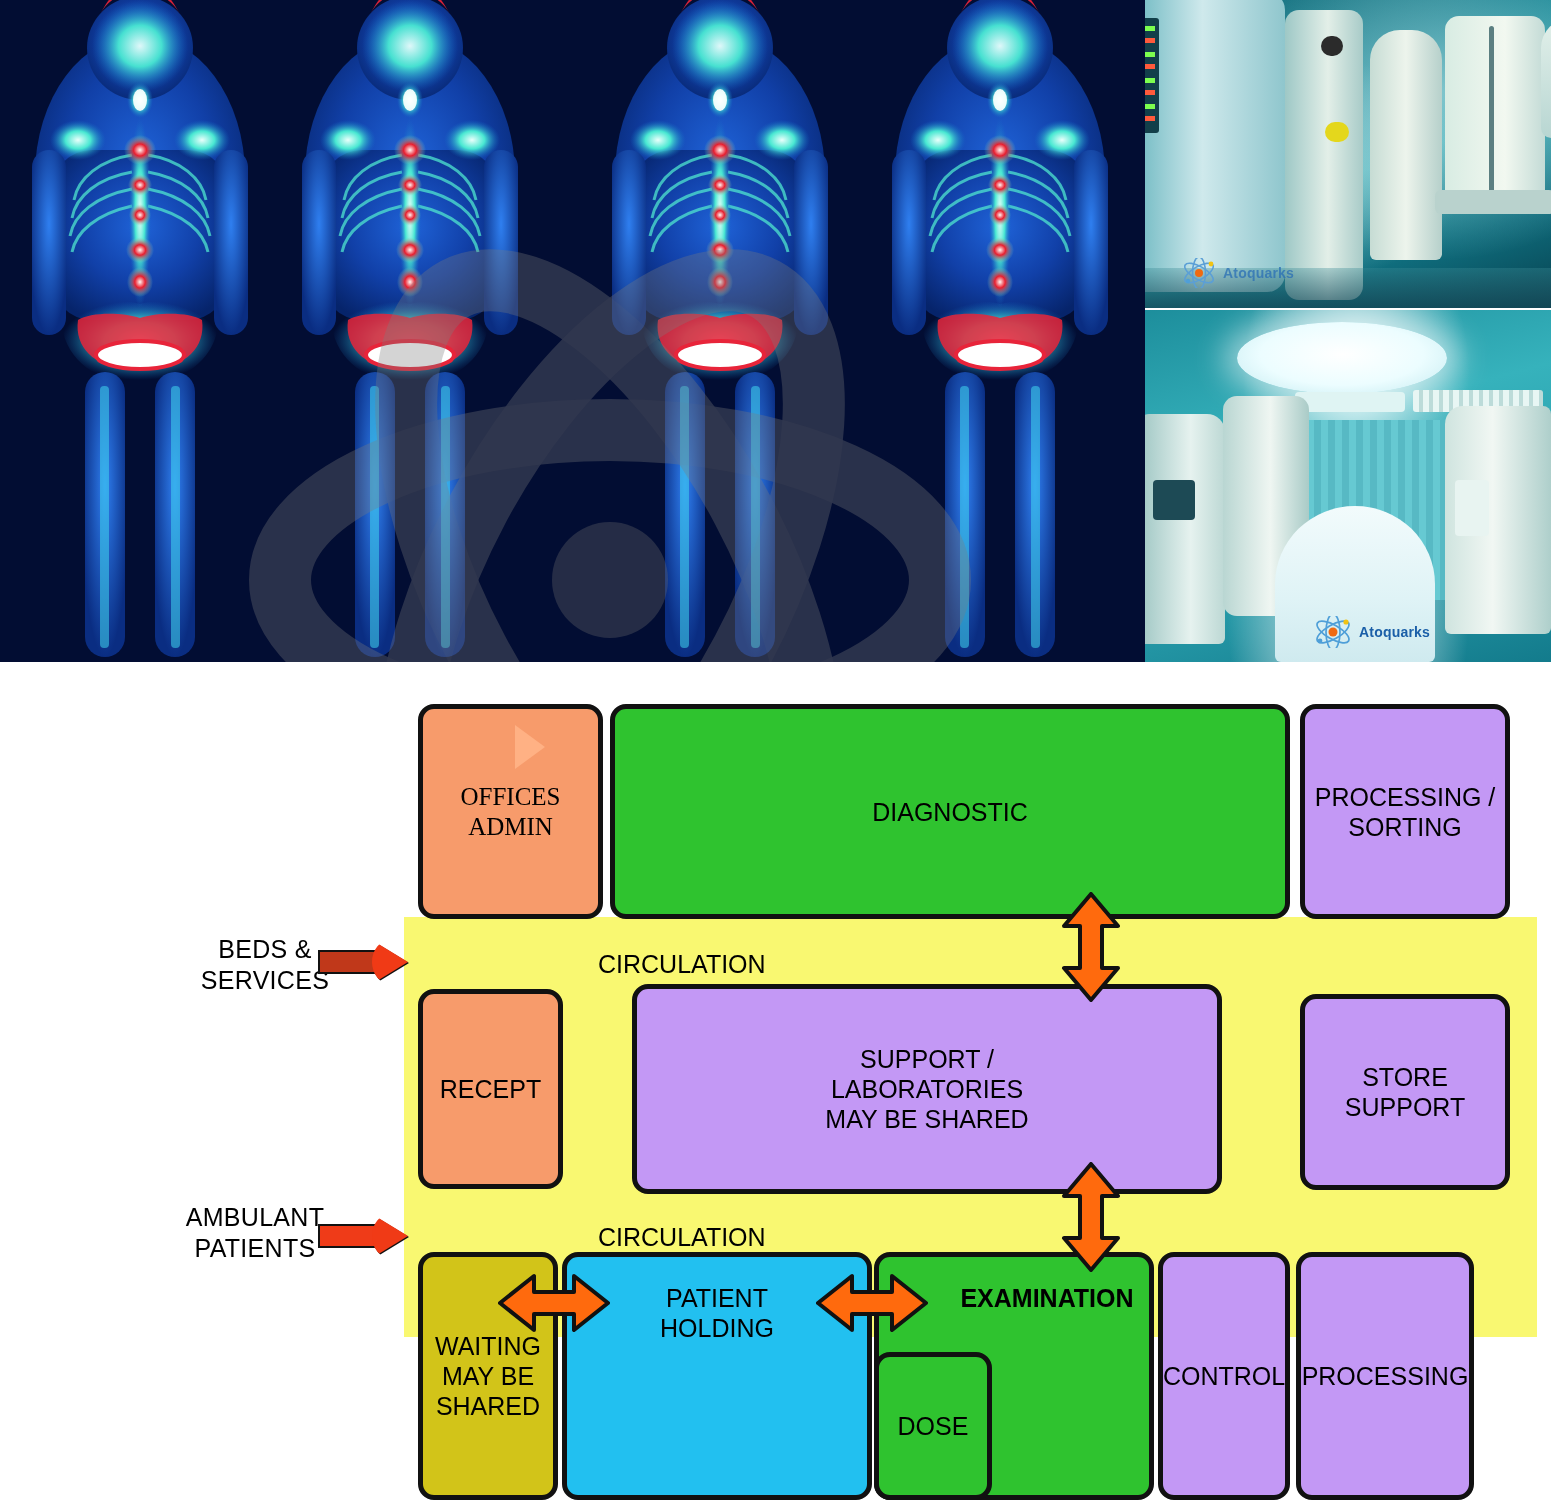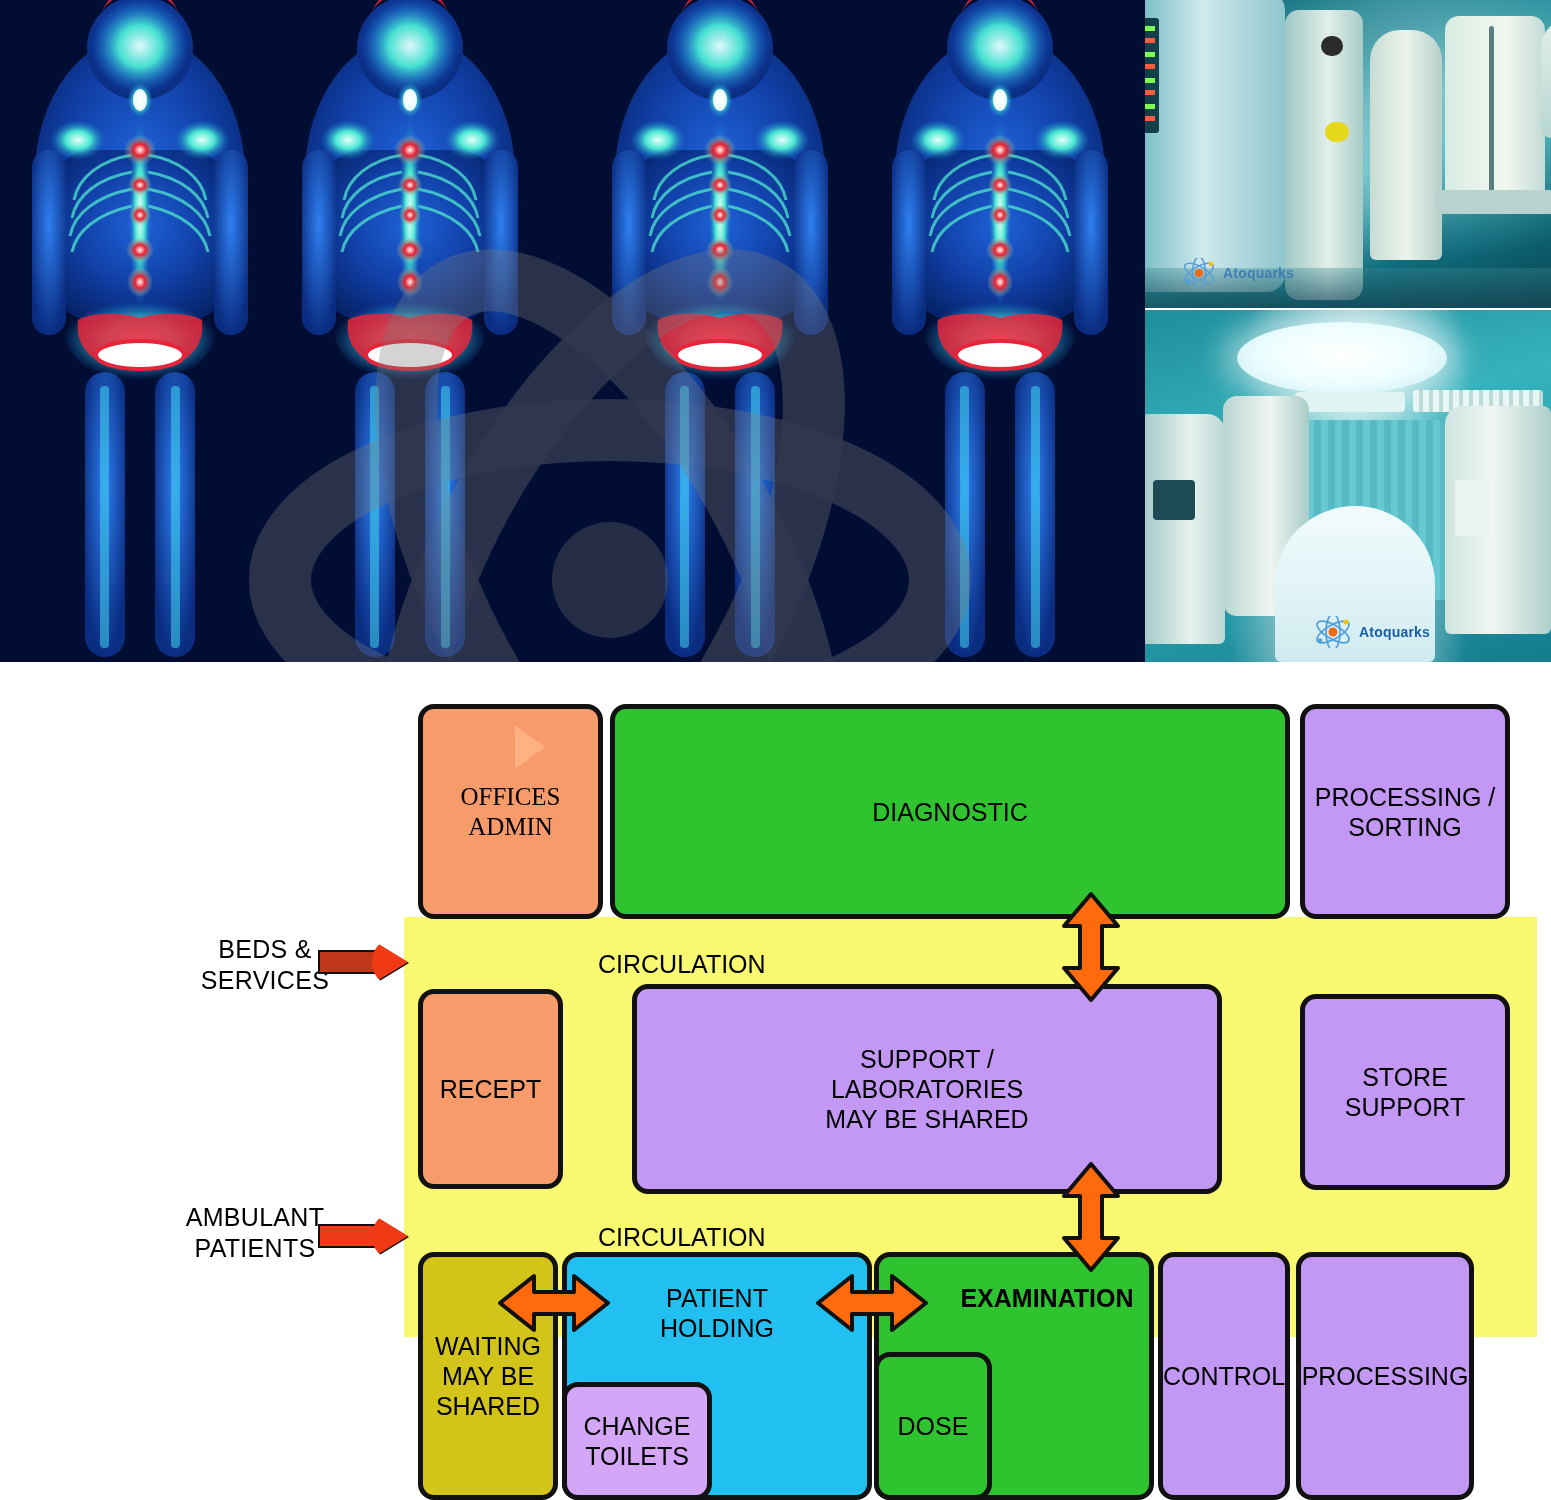--- a/index.html
+++ b/index.html
@@ -297,24 +297,20 @@
       <span>WAITING
 MAY BE
 SHARED</span>
     </div>
 
     <div class="box c-cyan top-lab" style="left:562px;top:590px;width:310px;height:248px;">
       <span style="margin-top:14px;">PATIENT
 HOLDING</span>
     </div>
 
-    <div class="box c-violet" style="left:562px;top:720px;width:150px;height:118px;">
-      <span>CHANGE
-TOILETS</span>
-    </div>
 
     <div class="box c-green top-lab" style="left:874px;top:590px;width:280px;height:248px;font-weight:bold;">
       <span style="margin-top:14px;margin-left:66px;">EXAMINATION</span>
     </div>
 
     <div class="box c-green" style="left:874px;top:690px;width:118px;height:148px;">
       <span>DOSE</span>
     </div>
 
     <div class="box c-purple" style="left:1158px;top:590px;width:132px;height:248px;">

